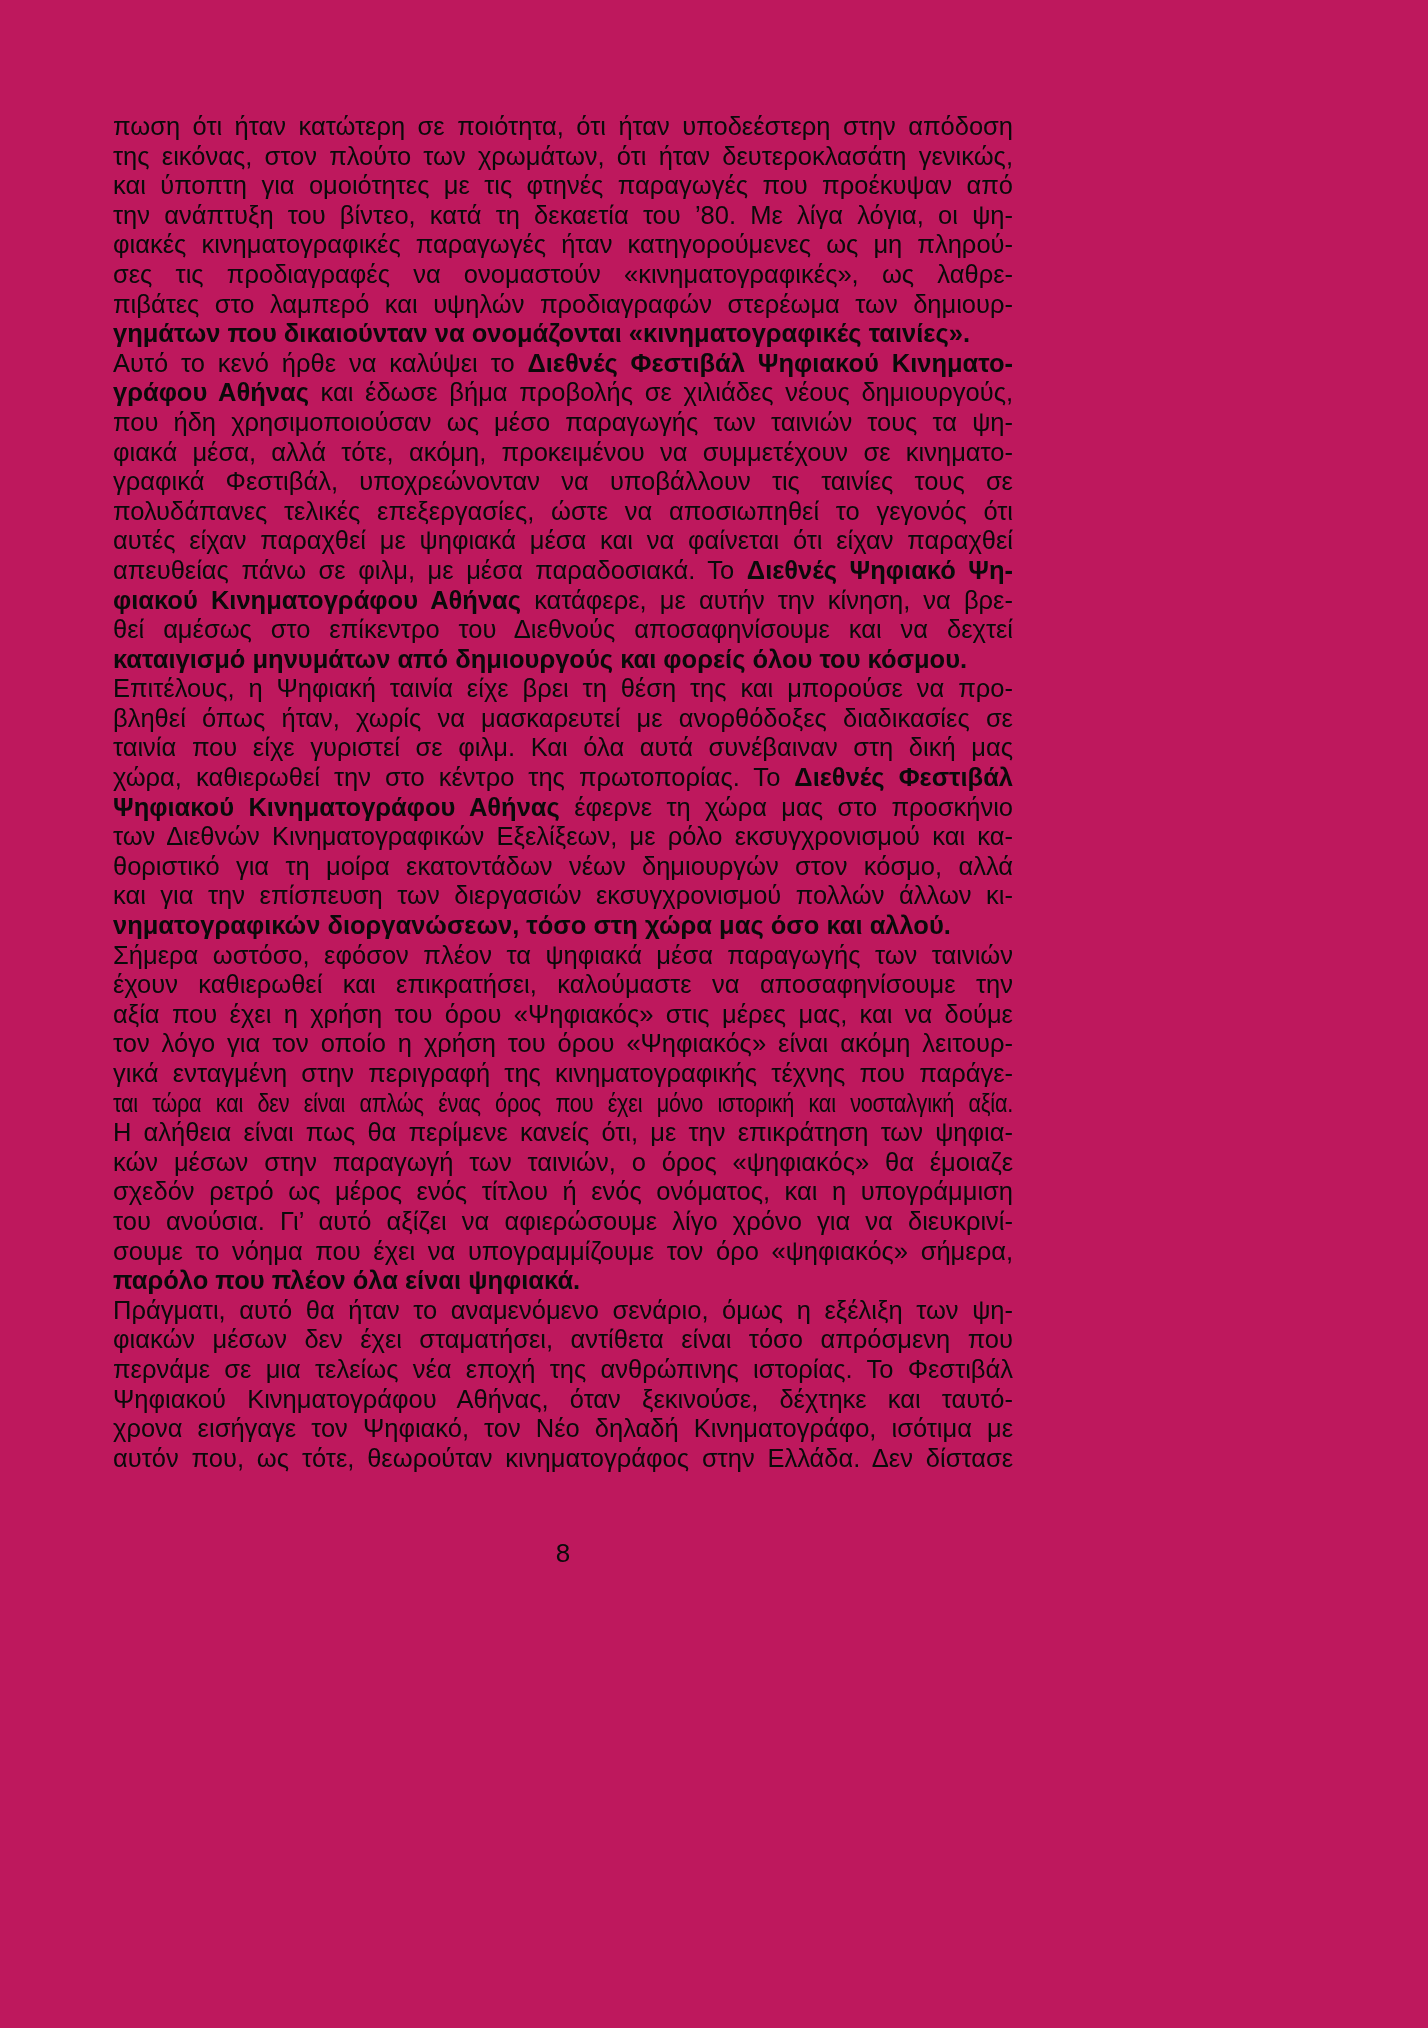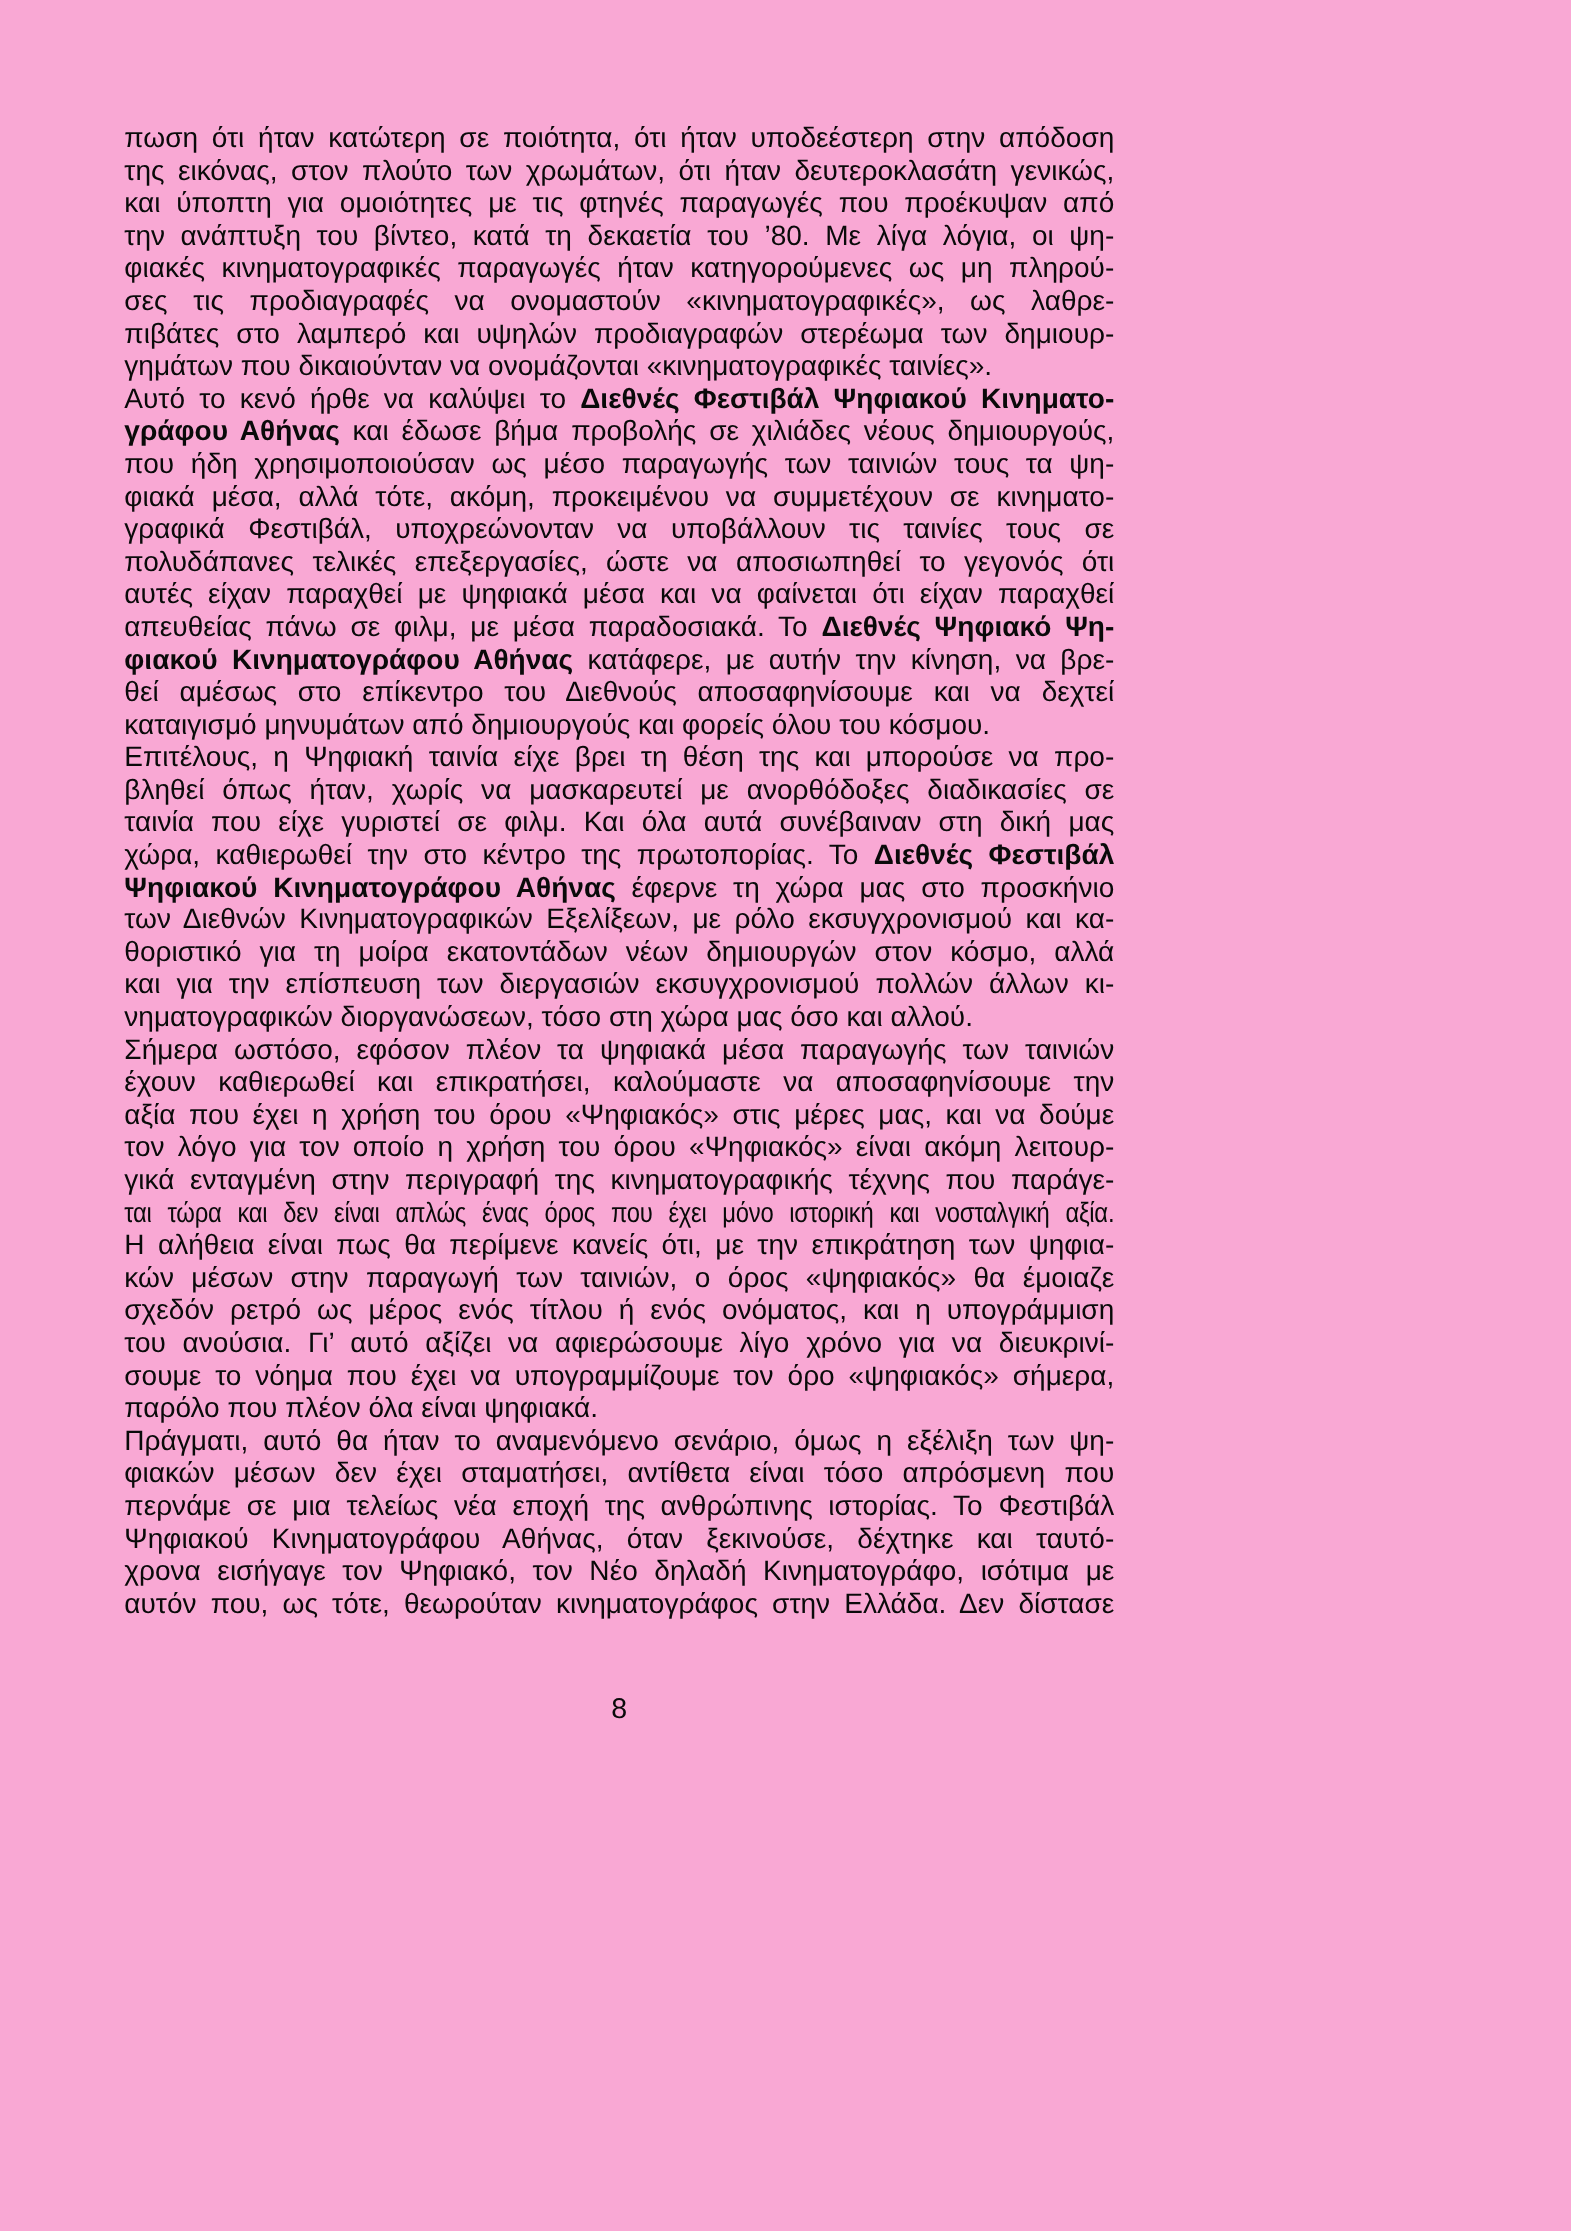--- a/index.html
+++ b/index.html
@@ -10,21 +10,21 @@
   body {
     width: 1428px;
     height: 2028px;
     font-family: "Liberation Sans", sans-serif;
     color: #000000;
   }
   .page {
     position: relative;
     width: 1428px;
     height: 2028px;
-    background: #f9a8d4;
+    background: #be185d;
     overflow: hidden;
   }
   .text-block {
     position: absolute;
     left: 113px;
     top: 112px;
     width: 900px;
     font-size: 25.5px;
     line-height: 29.6px;
     color: #0a0a0a;
@@ -35,20 +35,21 @@
   }
   .line {
     text-align: justify;
     text-align-last: justify;
     white-space: normal;
     height: 29.6px;
     overflow: visible;
   }
   .line.last {
     text-align-last: auto;
+    font-weight: bold;
   }
   .line.cond {
     width: 1058px;
     transform: scaleX(0.8506);
     transform-origin: 0 50%;
     letter-spacing: -0.3px;
   }
   .line b {
     font-weight: bold;
     margin-top: 12px;

